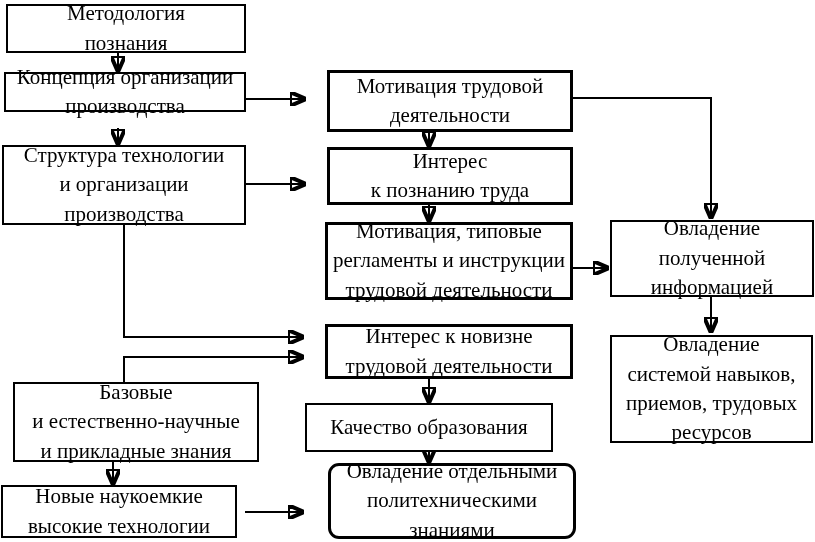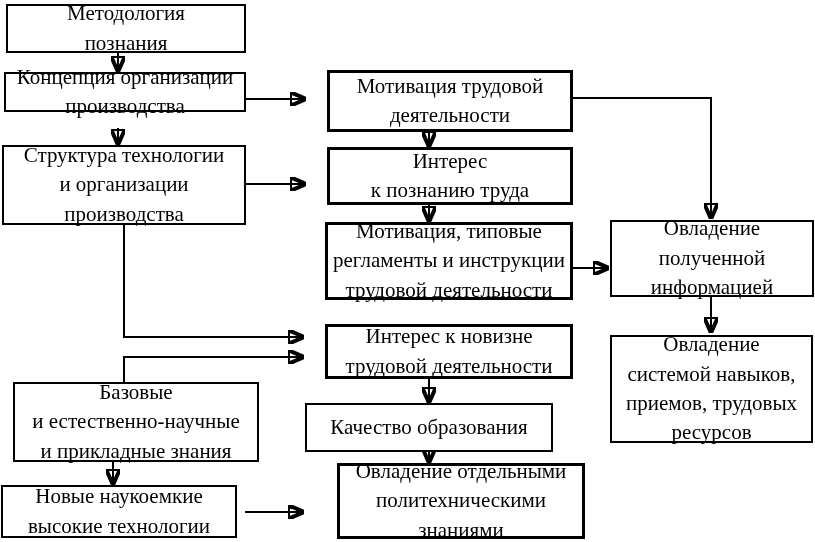--- a/index.html
+++ b/index.html
@@ -38,21 +38,21 @@
   #n-structure          { left: 2px;   top: 145px; width: 244px; height: 80px; }
   #n-basic-knowledge    { left: 1px;   top: 382px; width: 246px; height: 80px; margin-left: 12px; }
   #n-new-technologies   { left: 1px;   top: 485px; width: 236px; height: 53px; }
 
   
   #n-motivation         { left: 307px; top: 70px;  width: 246px; height: 62px; }
   #n-interest-cognition { left: 307px; top: 147px; width: 246px; height: 58px; }
   #n-standards          { left: 305px; top: 222px; width: 248px; height: 78px; }
   #n-interest-novelty   { left: 305px; top: 324px; width: 248px; height: 55px; }
   #n-education-quality  { left: 305px; top: 403px; width: 248px; height: 49px; }
-  #n-polytechnic        { left: 317px; top: 463px; width: 248px; height: 76px; }
+  #n-polytechnic        { left: 308px; top: 463px; width: 248px; height: 76px; border-radius: 11px; }
 
   
   #n-information        { left: 610px; top: 220px; width: 204px; height: 77px; }
   #n-skills             { left: 610px; top: 335px; width: 203px; height: 108px; }
 
   #connectors {
     position: absolute;
     left: 0; top: 0;
     width: 815px;
     height: 542px;

